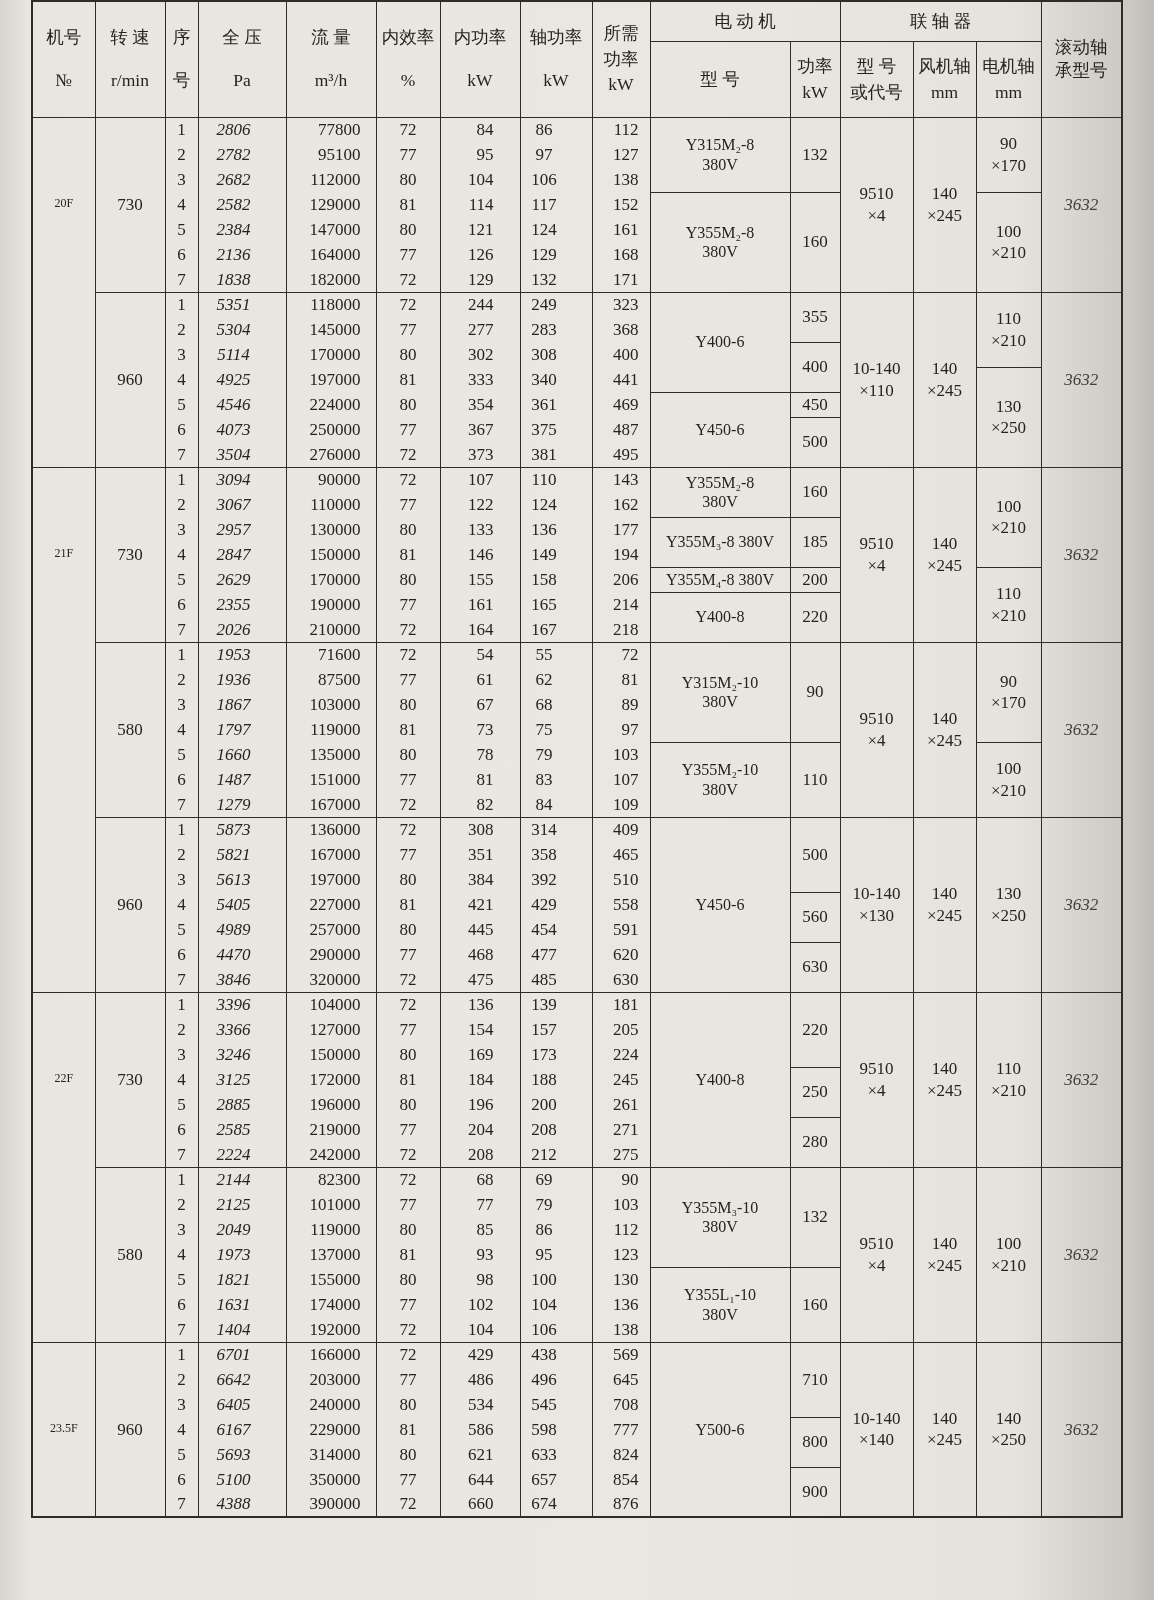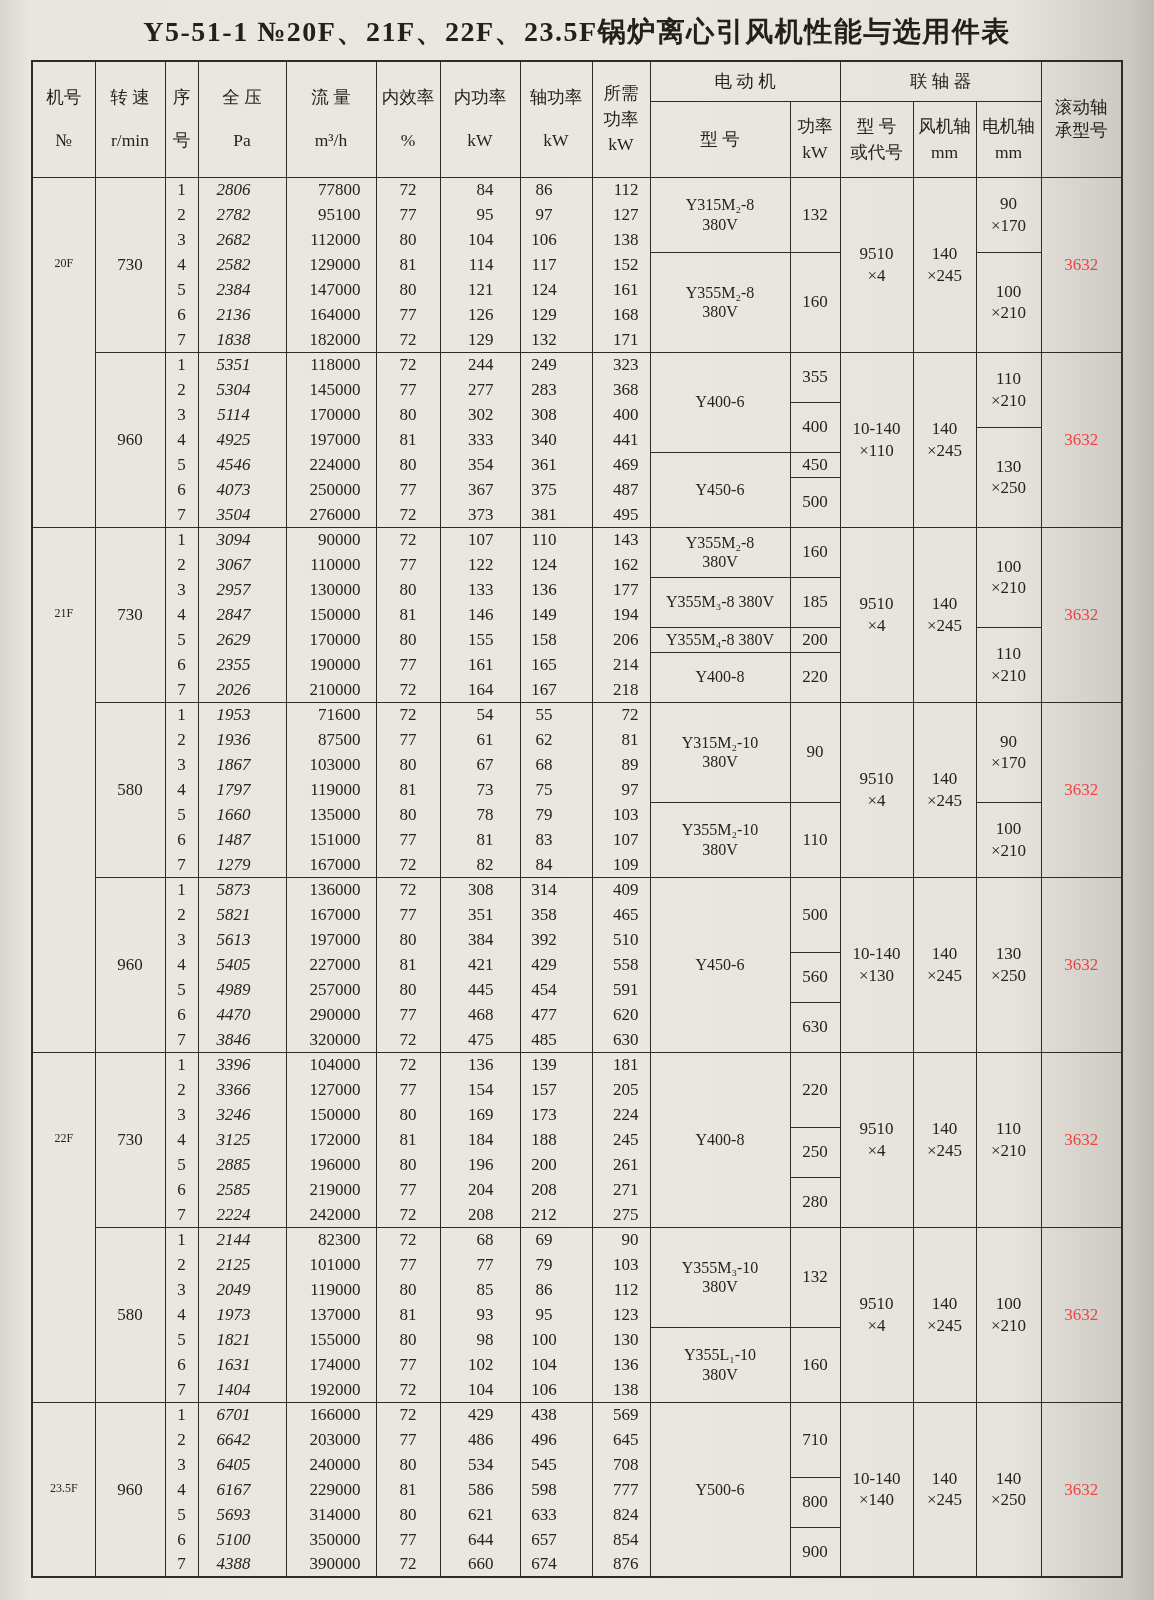--- a/index.html
+++ b/index.html
@@ -47,27 +47,26 @@
   td.c-seq{text-align:center;}
   td.c-press{text-align:center;padding-right:17px;font-style:italic;}
   td.c-flow{text-align:right;padding-right:15px;}
   td.c-eff{text-align:center;}
   td.c-ip{text-align:right;padding-right:26px;}
   td.c-sp{text-align:center;padding-right:24px;}
   td.c-rp{text-align:right;padding-right:11px;}
   td.c-model{text-align:center;font-size:16px;line-height:1.2;margin-top:23px;}
   td.c-power{text-align:center;}
   td.c-coupling,td.c-fshaft,td.c-mshaft{text-align:center;line-height:1.25;}
-  td.c-bearing{text-align:center;color:#ef4444;}
+  td.c-bearing{text-align:center;color:#404040;font-style:italic;}
 </style>
 </head>
 <body>
 
 <div class="page">
-  <h1 class="title">Y5-51-1  №20F、21F、22F、23.5F锅炉离心引风机性能与选用件表</h1>
 
   <table class="perf" id="perf-table">
     <colgroup>
       <col style="width:63px">
         <col style="width:70px">
         <col style="width:33px">
       <col style="width:88px">
         <col style="width:90px">
         <col style="width:64px">
       <col style="width:80px">

